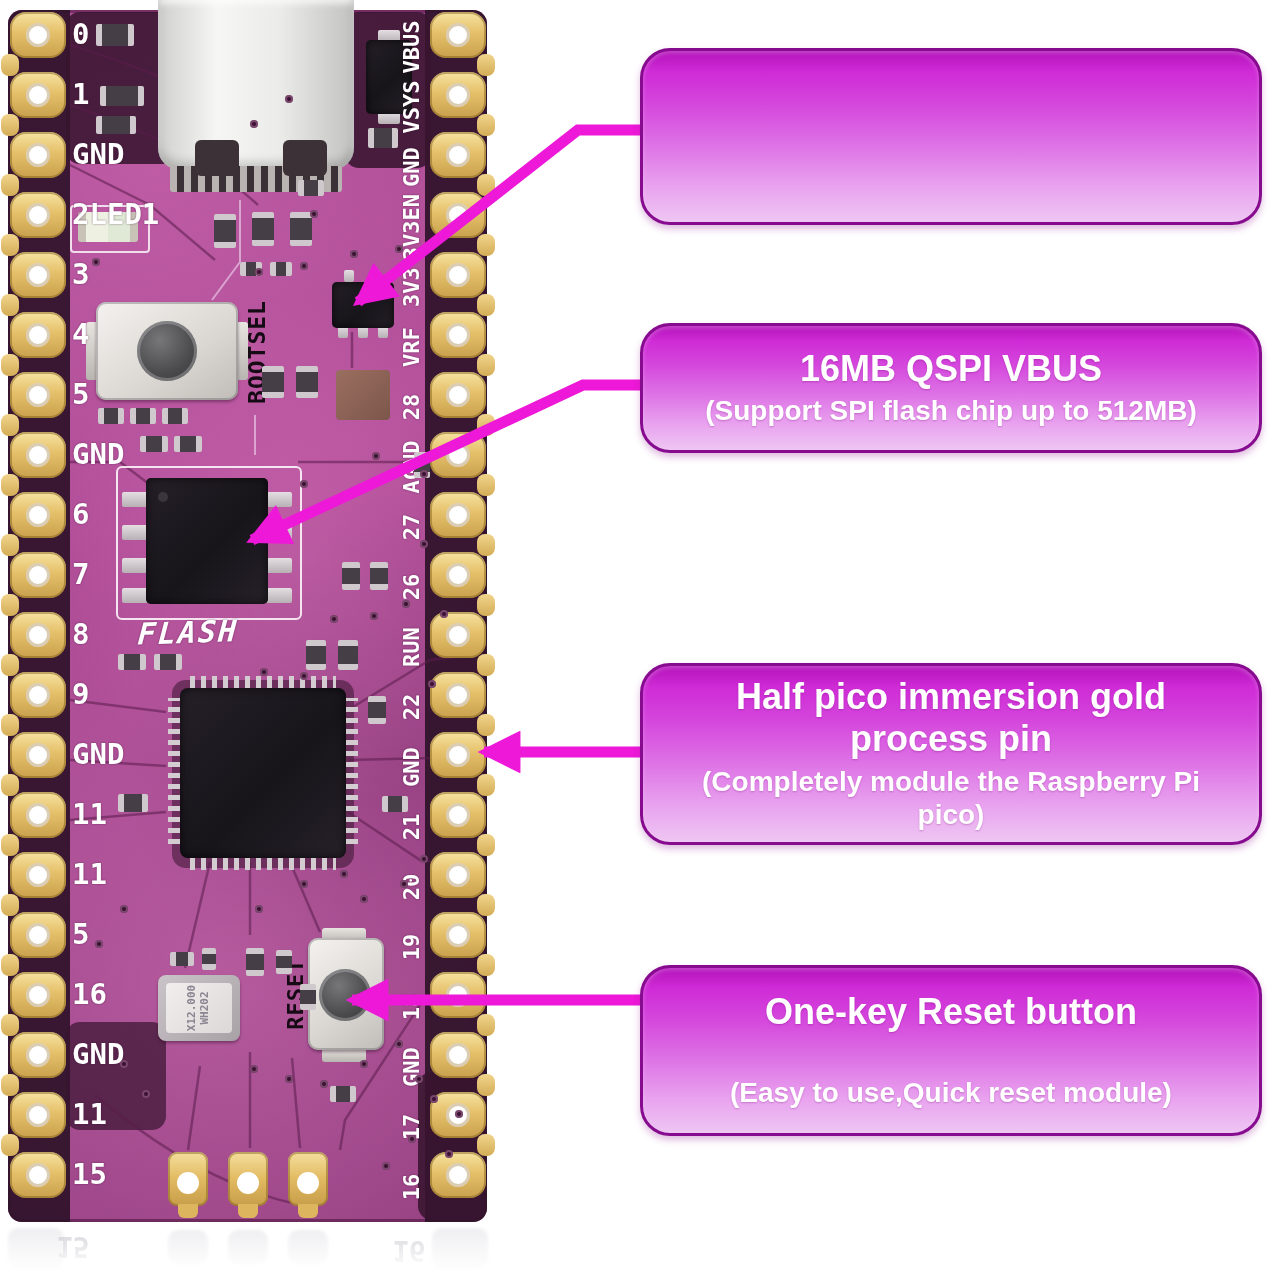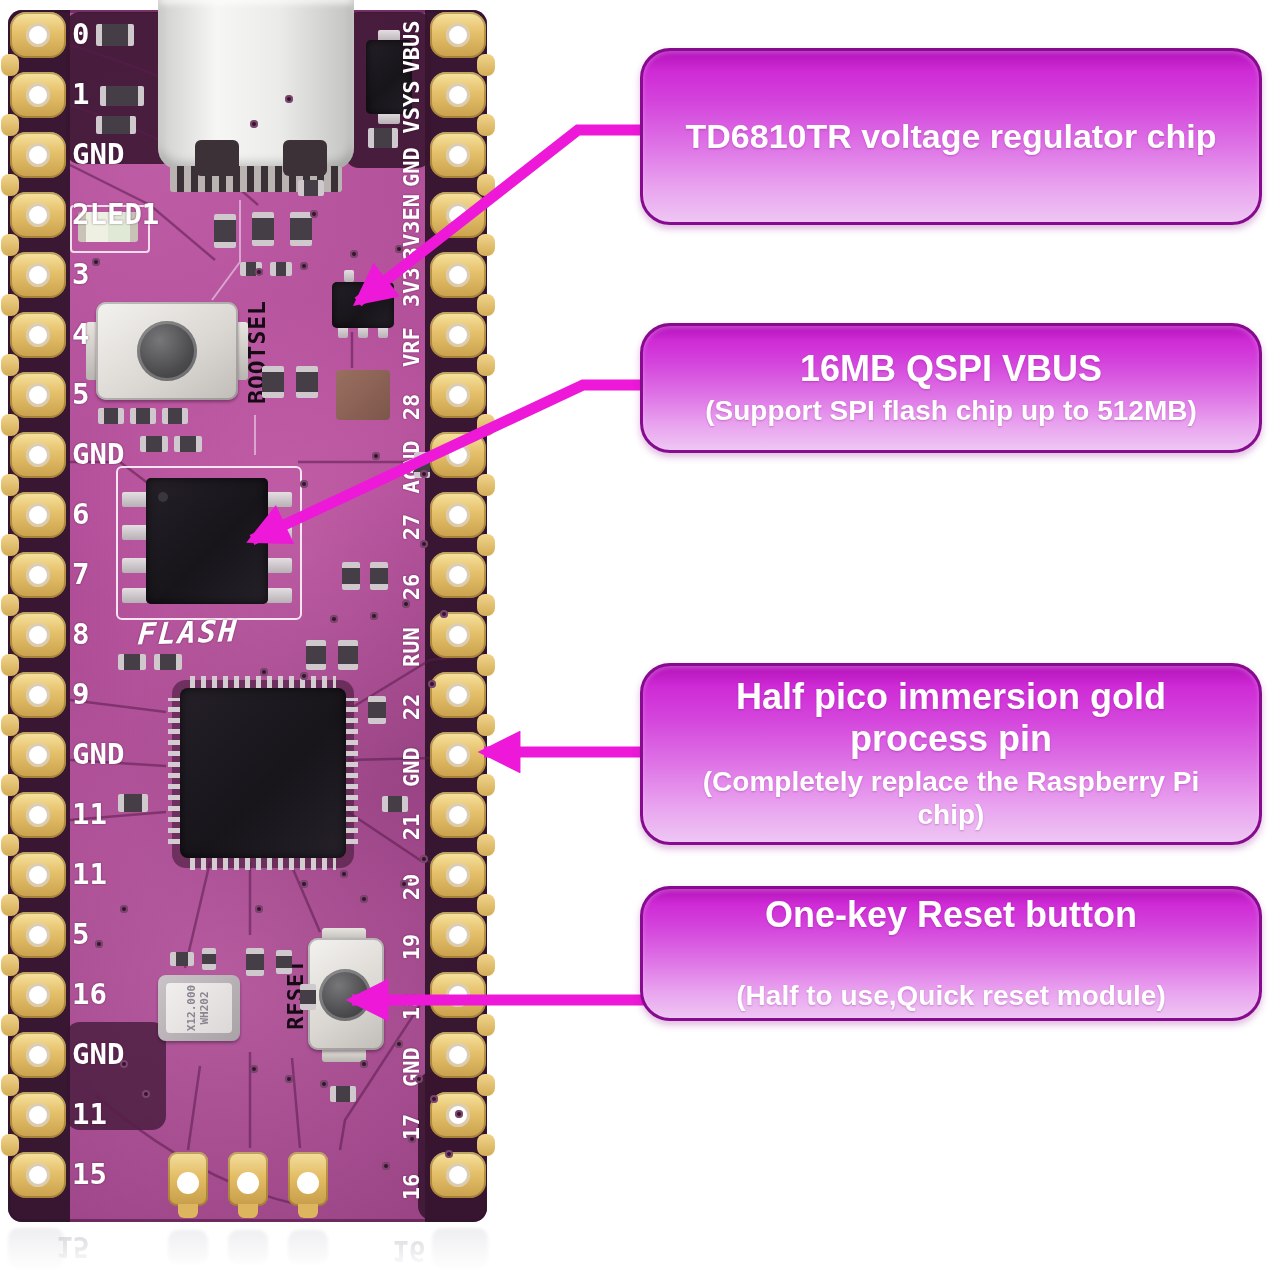--- a/index.html
+++ b/index.html
@@ -216,33 +216,32 @@
     </defs>
     <g fill="none" stroke="#ee18d8" stroke-width="11">
       <path d="M700 130 L578 130 L358 302" marker-end="url(#ah)"></path>
       <path d="M700 385 L583 385 L252 540" marker-end="url(#ah)"></path>
       <path d="M700 752 L484 752" marker-end="url(#ah)"></path>
       <path d="M700 1000 L352 1000" marker-end="url(#ah)"></path>
     </g>
   </svg>
 
   <div class="callout c1" style="top:48px;height:177px;">
-    <div class="ttl">TD6810TR voltage regulator chip</div>
   </div>
   <div class="callout c2" style="top:323px;height:130px;">
     <div class="ttl">16MB QSPI VBUS</div>
     <div class="sub">(Support SPI flash chip up to 512MB)</div>
   </div>
   <div class="callout c3" style="top:663px;height:182px;padding:0 40px;">
     <div class="ttl">Half pico immersion gold process pin</div>
-    <div class="sub">(Completely replace the Raspberry Pi chip)</div>
+    <div class="sub">(Completely module the Raspberry Pi pico)</div>
   </div>
-  <div class="callout c4" style="top:886px;height:135px;gap:39px;">
+  <div class="callout c4" style="top:965px;height:171px;gap:39px;">
     <div class="ttl">One-key Reset button</div>
-    <div class="sub">(Half to use,Quick reset module)</div>
+    <div class="sub">(Easy to use,Quick reset module)</div>
   </div>
 
 <div class="pin-tab" style="left:10px;top:12px">
       <span class="hole"></span>
     </div>
     <div class="pl-left" style="top:17px">0</div>
     <div class="pin-tab" style="left:10px;top:72px">
       <span class="hole"></span>
     </div>
     <div class="pl-left" style="top:77px">1</div>

